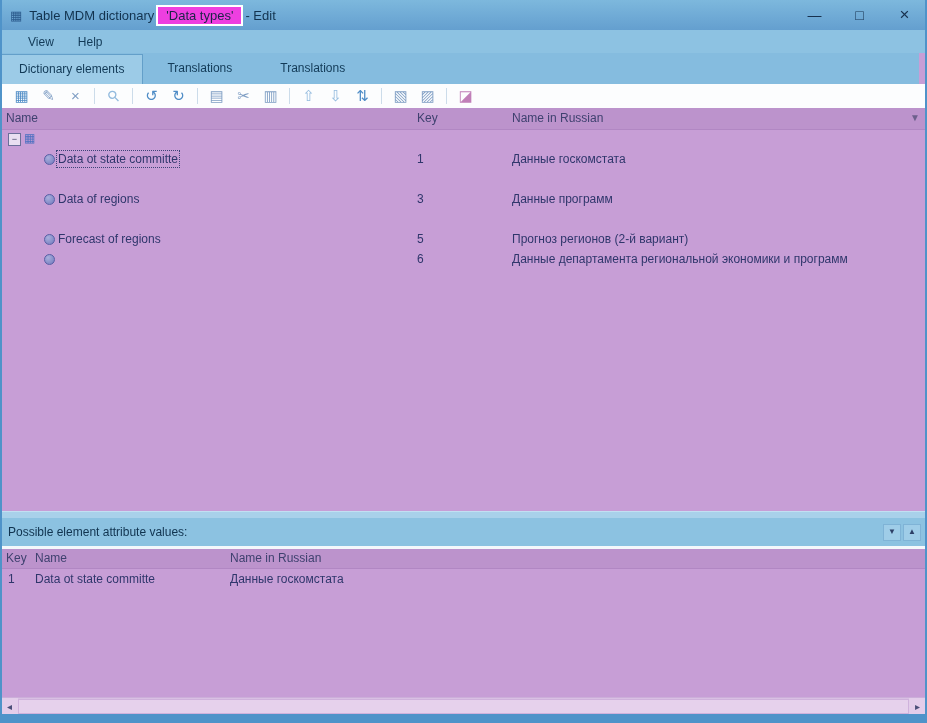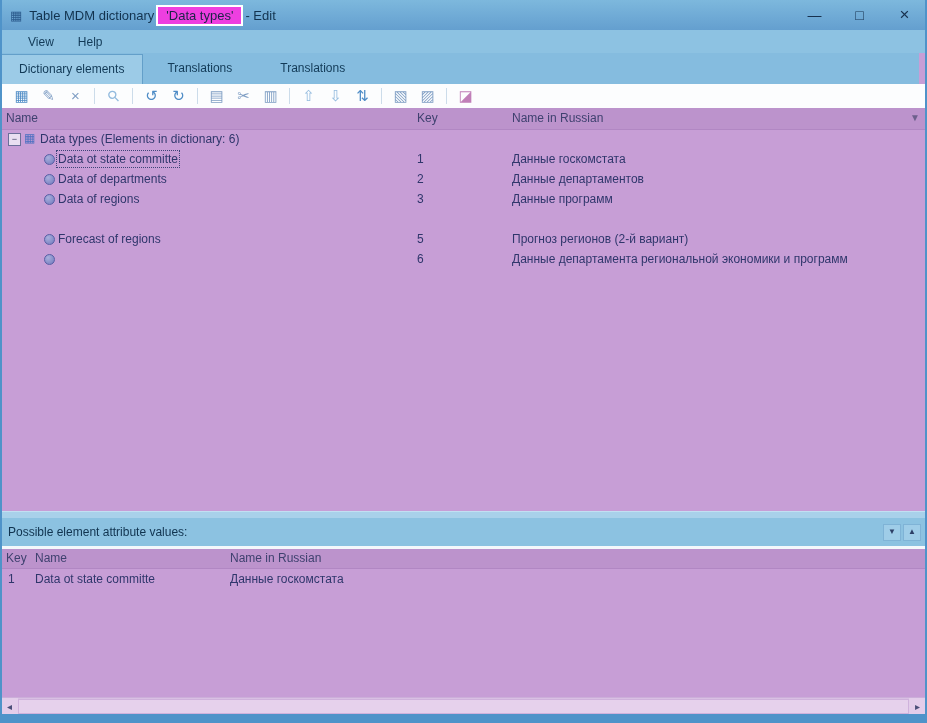--- a/index.html
+++ b/index.html
@@ -145,34 +145,27 @@
     <span class="h-name">Name</span>
     <span class="h-key">Key</span>
     <span class="h-rus">Name in Russian</span>
     <span class="h-drop">▼</span>
   </div>
 
   <div class="tree">
     <div class="trow" style="top:0px">
       <span class="expander">−</span>
       <span class="root-icon">▦</span>
-      <span class="c-root">Data types (Elements in dictionary: 6)</span>
     </div>
 
     <div class="trow" style="top:20px">
       <span class="bullet"></span>
       <span class="c-name focused">Data ot state committe</span>
       <span class="c-key">1</span>
       <span class="c-rus">Данные госкомстата</span>
-    </div>
-    <div class="trow" style="top:40px">
-      <span class="bullet"></span>
-      <span class="c-name">Data of departments</span>
-      <span class="c-key">2</span>
-      <span class="c-rus">Данные департаментов</span>
     </div>
     <div class="trow" style="top:60px">
       <span class="bullet"></span>
       <span class="c-name">Data of regions</span>
       <span class="c-key">3</span>
       <span class="c-rus">Данные программ</span>
     </div>
     <div class="trow" style="top:100px">
       <span class="bullet"></span>
       <span class="c-name">Forecast of regions</span>

